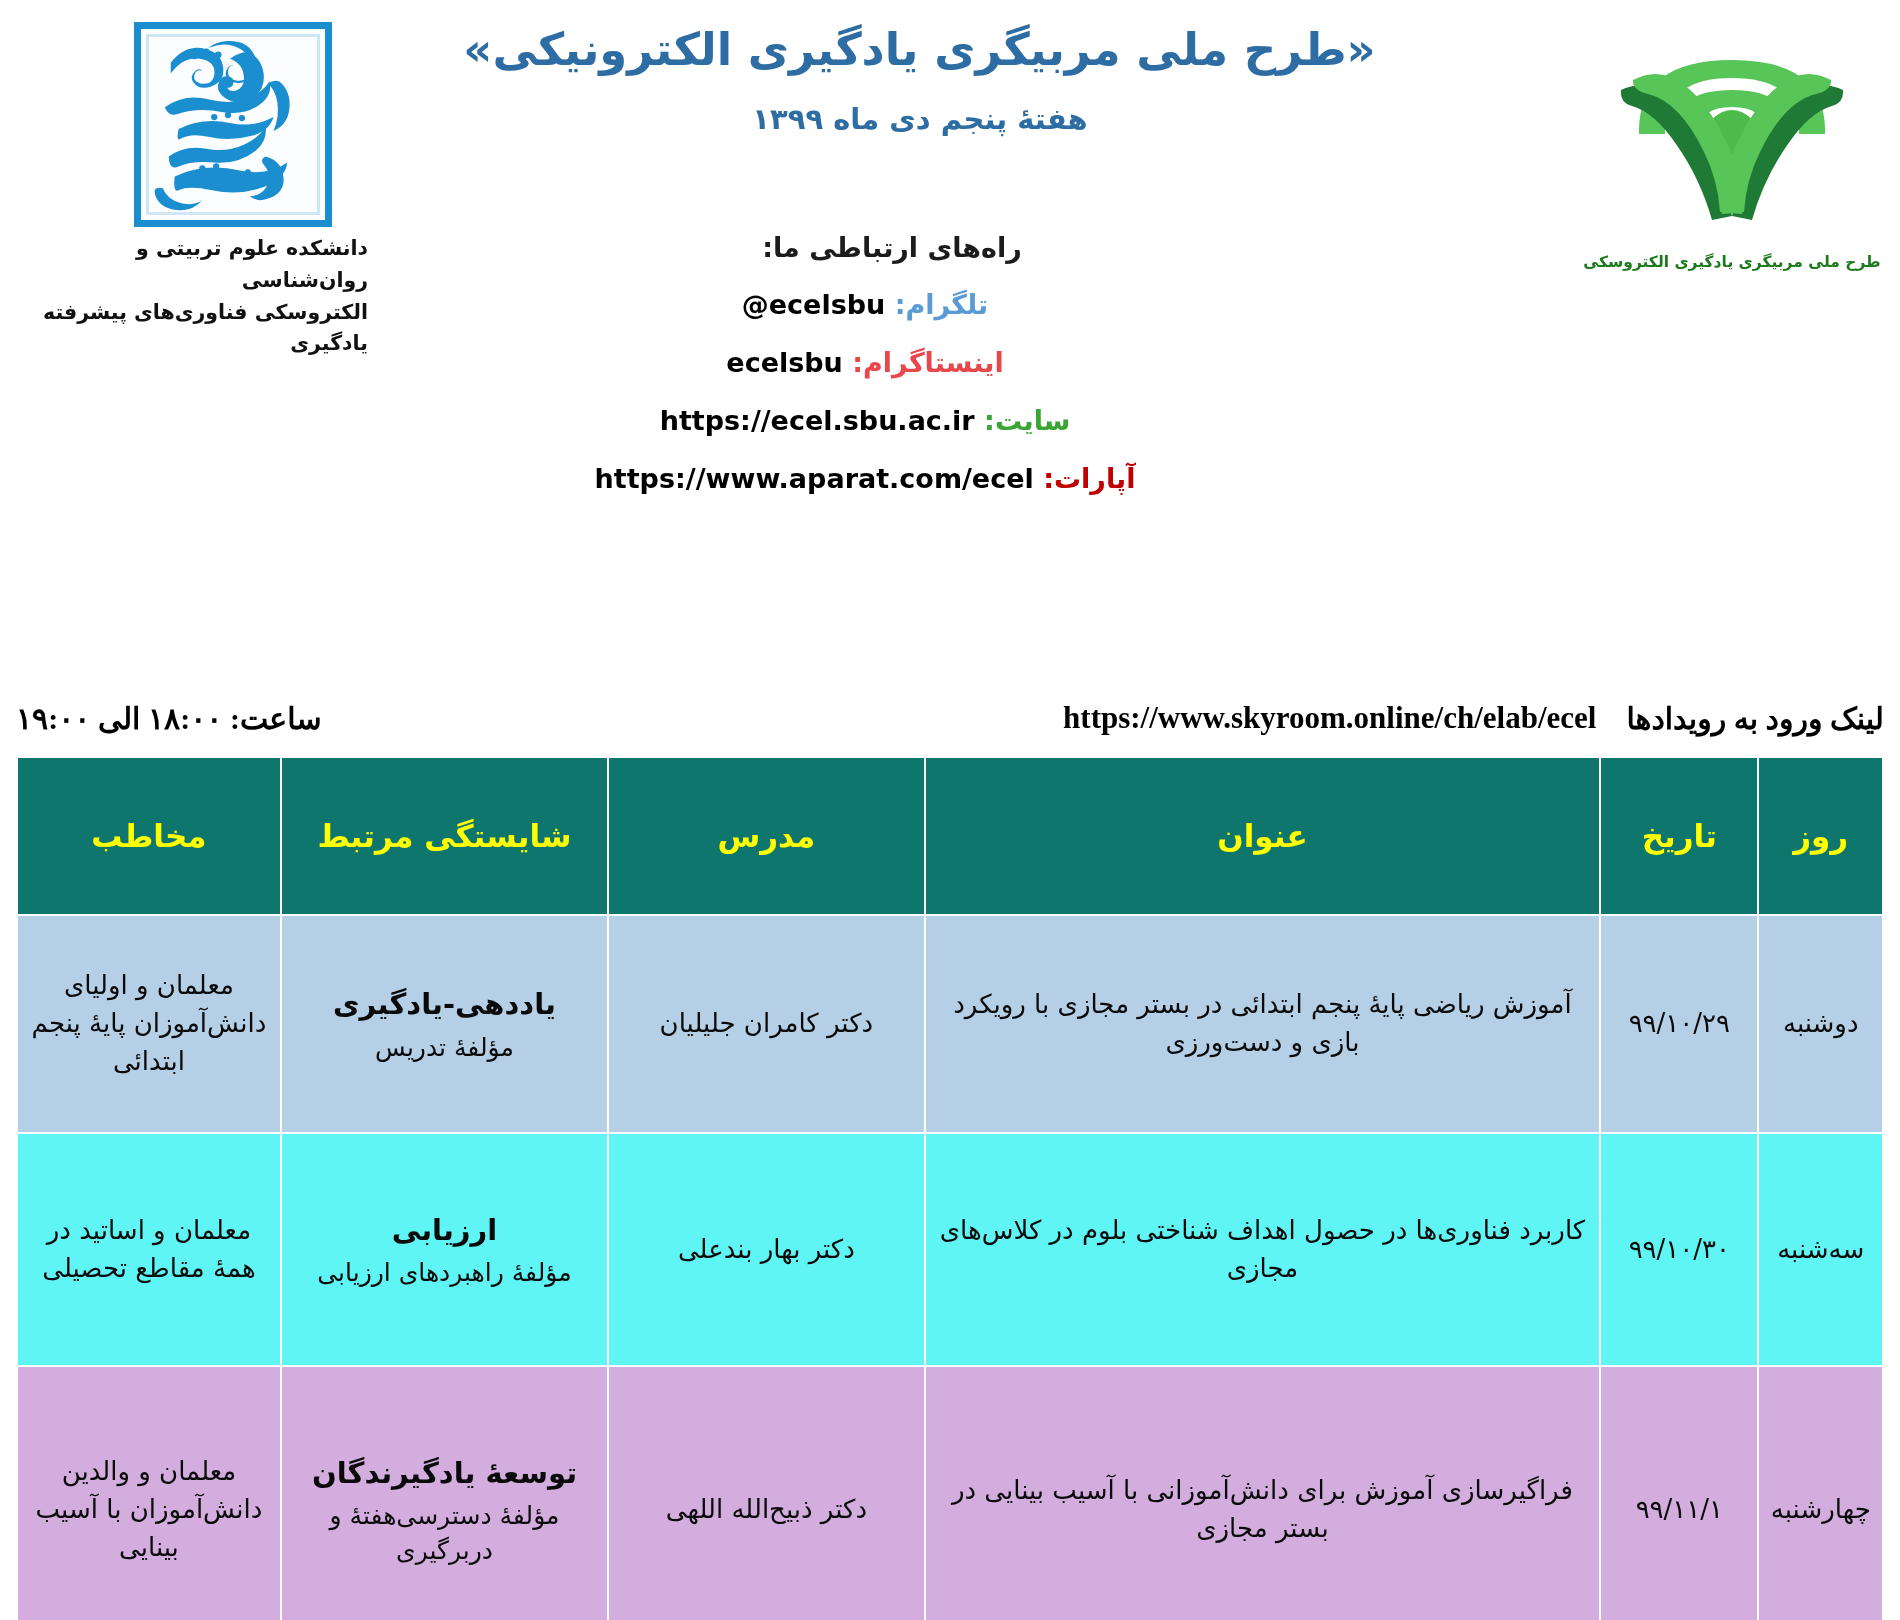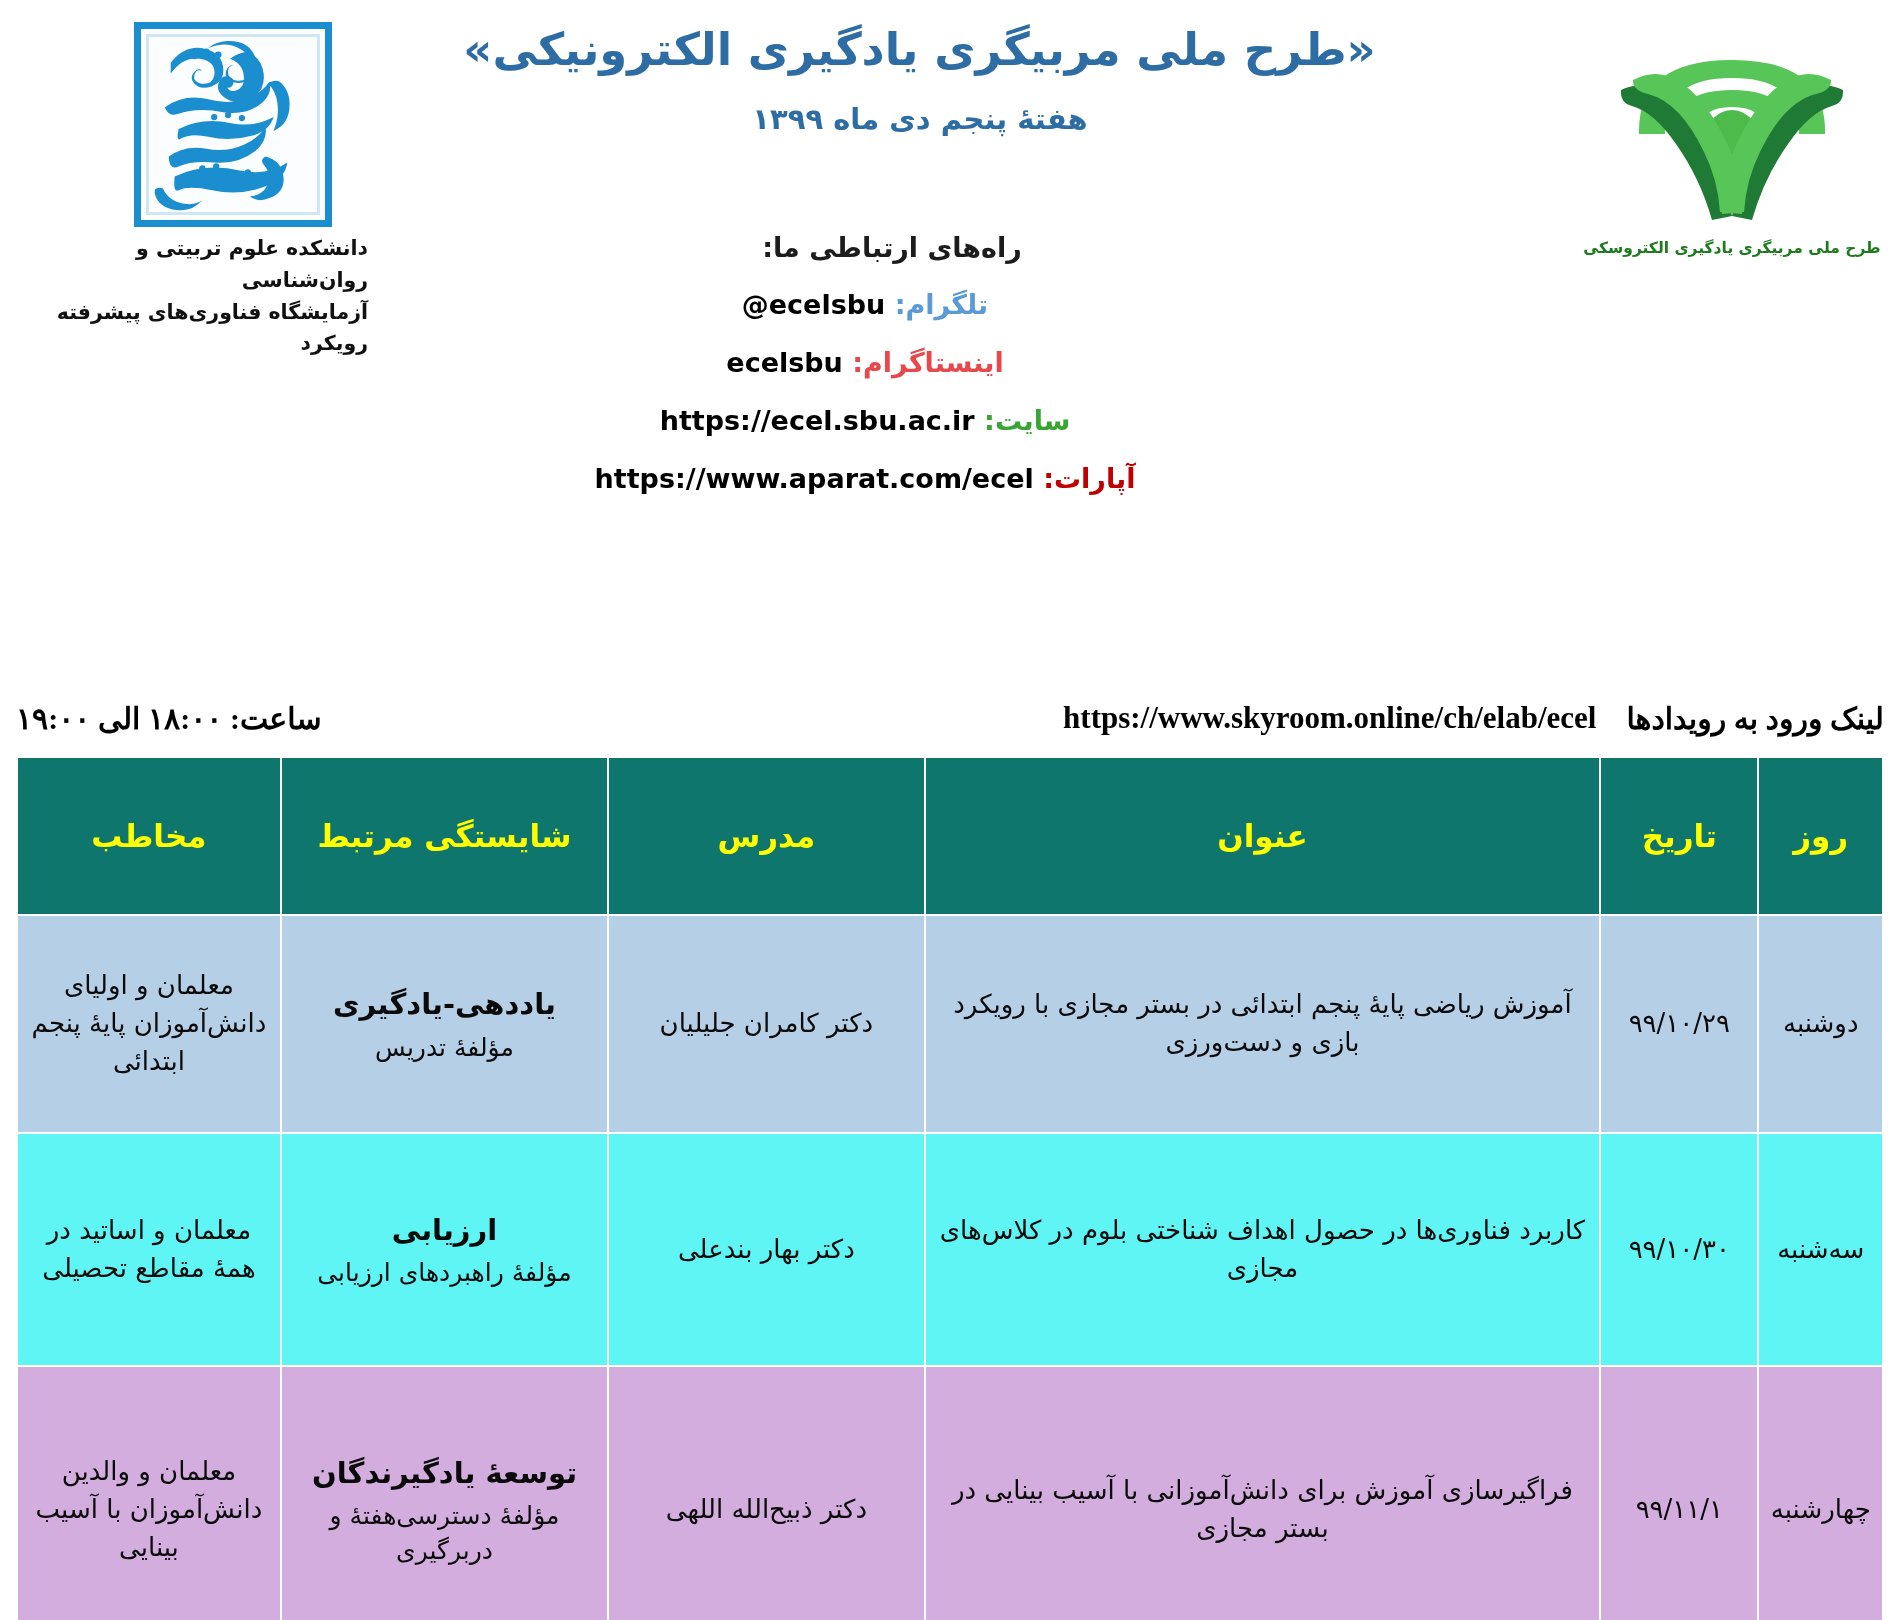--- a/index.html
+++ b/index.html
@@ -91,21 +91,21 @@
     position: absolute;
     right: 18px;
     top: 8px;
     width: 300px;
     text-align: center;
   }
   .ecel-caption {
     font-size: 15.5px;
     font-weight: bold;
     color: #1d7a1d;
-    margin-top: 2px;
+    margin-top: 16px;
   }
 
   
   .contact {
     position: absolute;
     top: 232px;
     left: 0;
     right: 0;
     text-align: center;
   }
@@ -269,21 +269,21 @@
             <circle cx="54" cy="132" r="3.2"></circle>
             <circle cx="68" cy="130" r="3.2"></circle>
             <circle cx="100" cy="136" r="3.2"></circle>
             <path d="M118 120 q16 4 18 20 q2 16 -14 22 q-12 5 -20 -2 q10 0 16 -8 q8 -12 -2 -24 q-4 -5 2 -8 z"></path>
             <path d="M132 44 q12 10 10 28 q-2 16 -16 22 q6 -14 4 -28 q-2 -14 -10 -20 q6 -4 12 -2 z"></path>
           </g>
         </svg>
       </div>
     </div>
     <div class="sbu-caption">دانشکده علوم تربیتی و روان‌شناسی</div>
-    <div class="sbu-caption">آزمایشگاه فناوری‌های پیشرفته رویکرد</div>
+    <div class="sbu-caption">الکتروسکی فناوری‌های پیشرفته یادگیری</div>
   </div>
 
   <div class="title-block">
     <h1 class="main-title">«طرح ملی مربیگری یادگیری الکترونیکی»</h1>
     <div class="sub-title">هفتۀ پنجم دی ماه ۱۳۹۹</div>
   </div>
 
   <div class="ecel-block">
     <svg width="258" height="225" viewBox="0 0 258 225" aria-hidden="true">
       <g>

